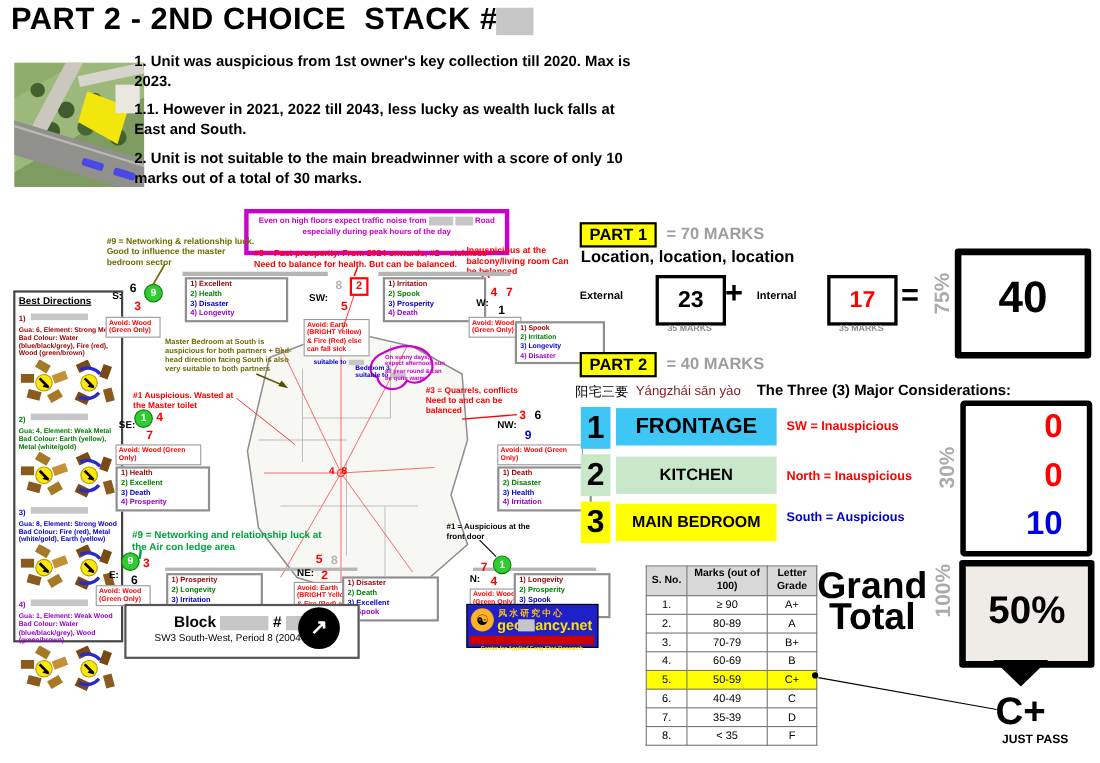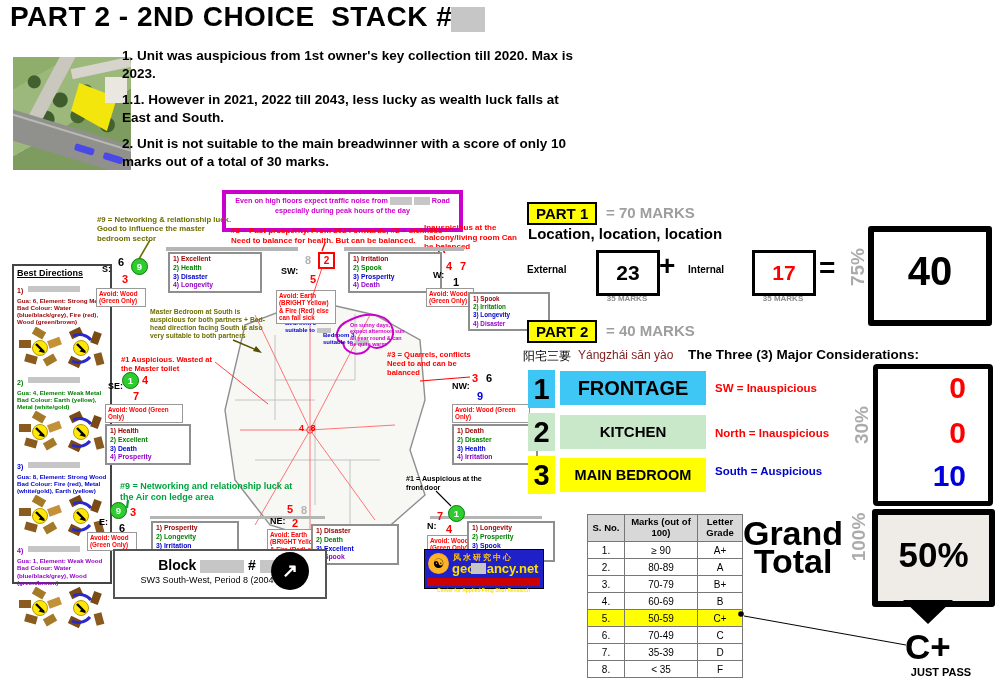--- a/index.html
+++ b/index.html
@@ -468,21 +468,21 @@
           <td>60-69</td>
           <td>B</td>
         </tr>
     <tr class="hl">
           <td>5.</td>
           <td>50-59</td>
           <td>C+</td>
         </tr>
     <tr>
           <td>6.</td>
-          <td>70-49</td>
+          <td>40-49</td>
           <td>C</td>
         </tr>
     <tr>
           <td>7.</td>
           <td>35-39</td>
           <td>D</td>
         </tr>
     <tr>
           <td>8.</td>
           <td>&lt; 35</td>

